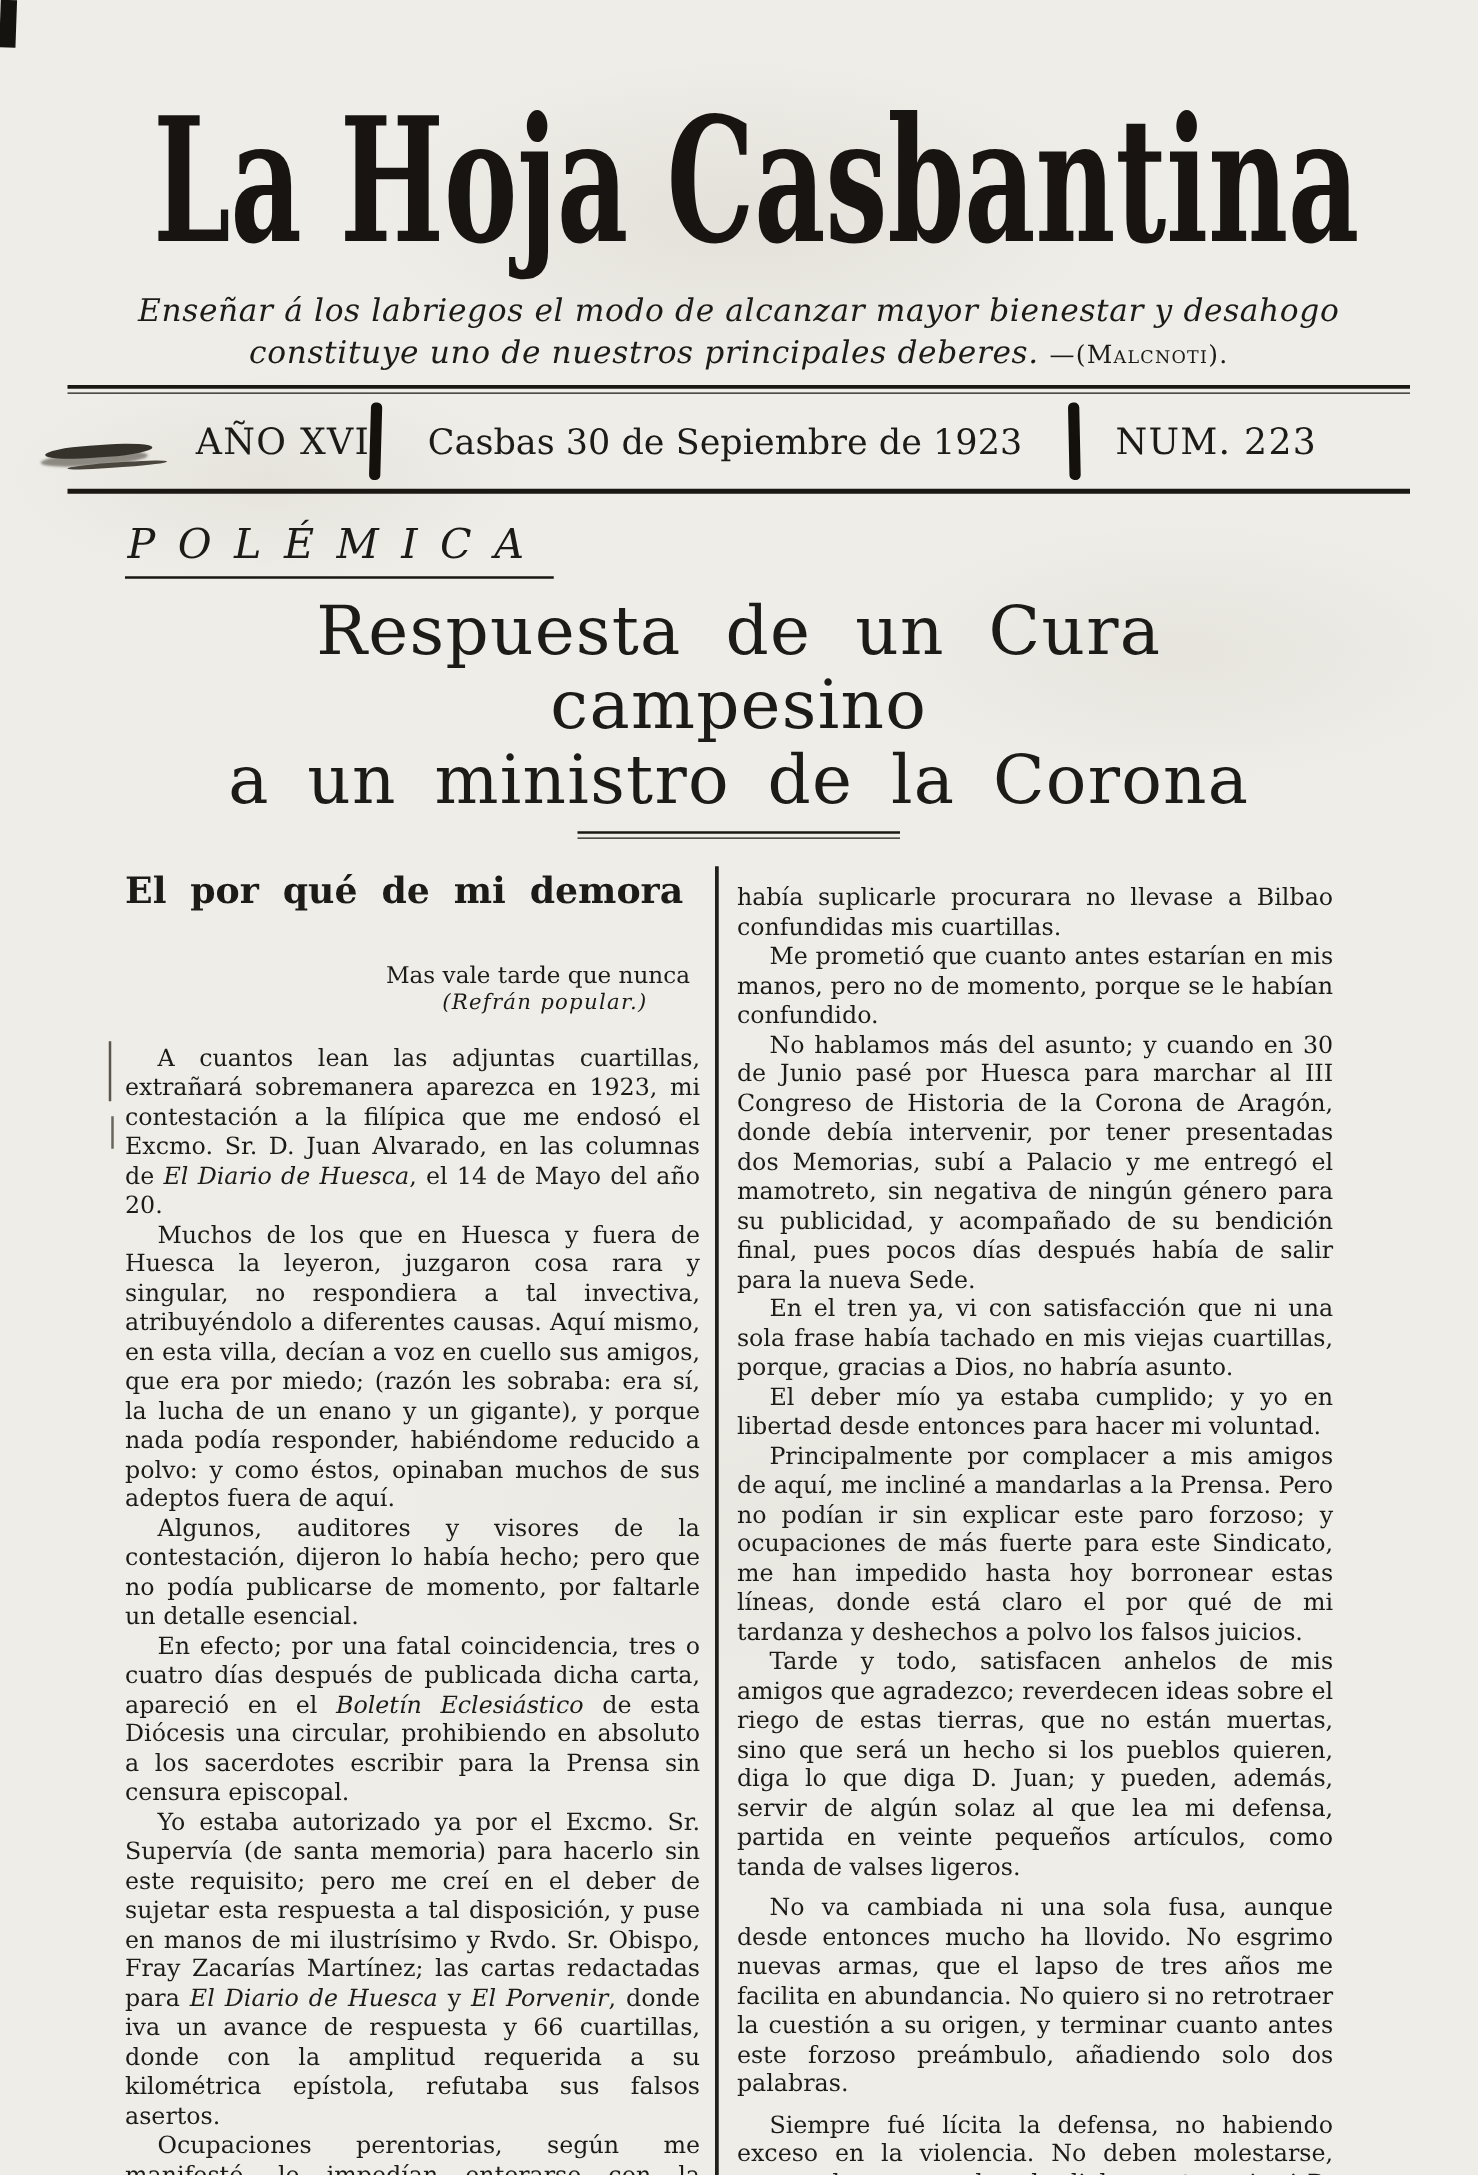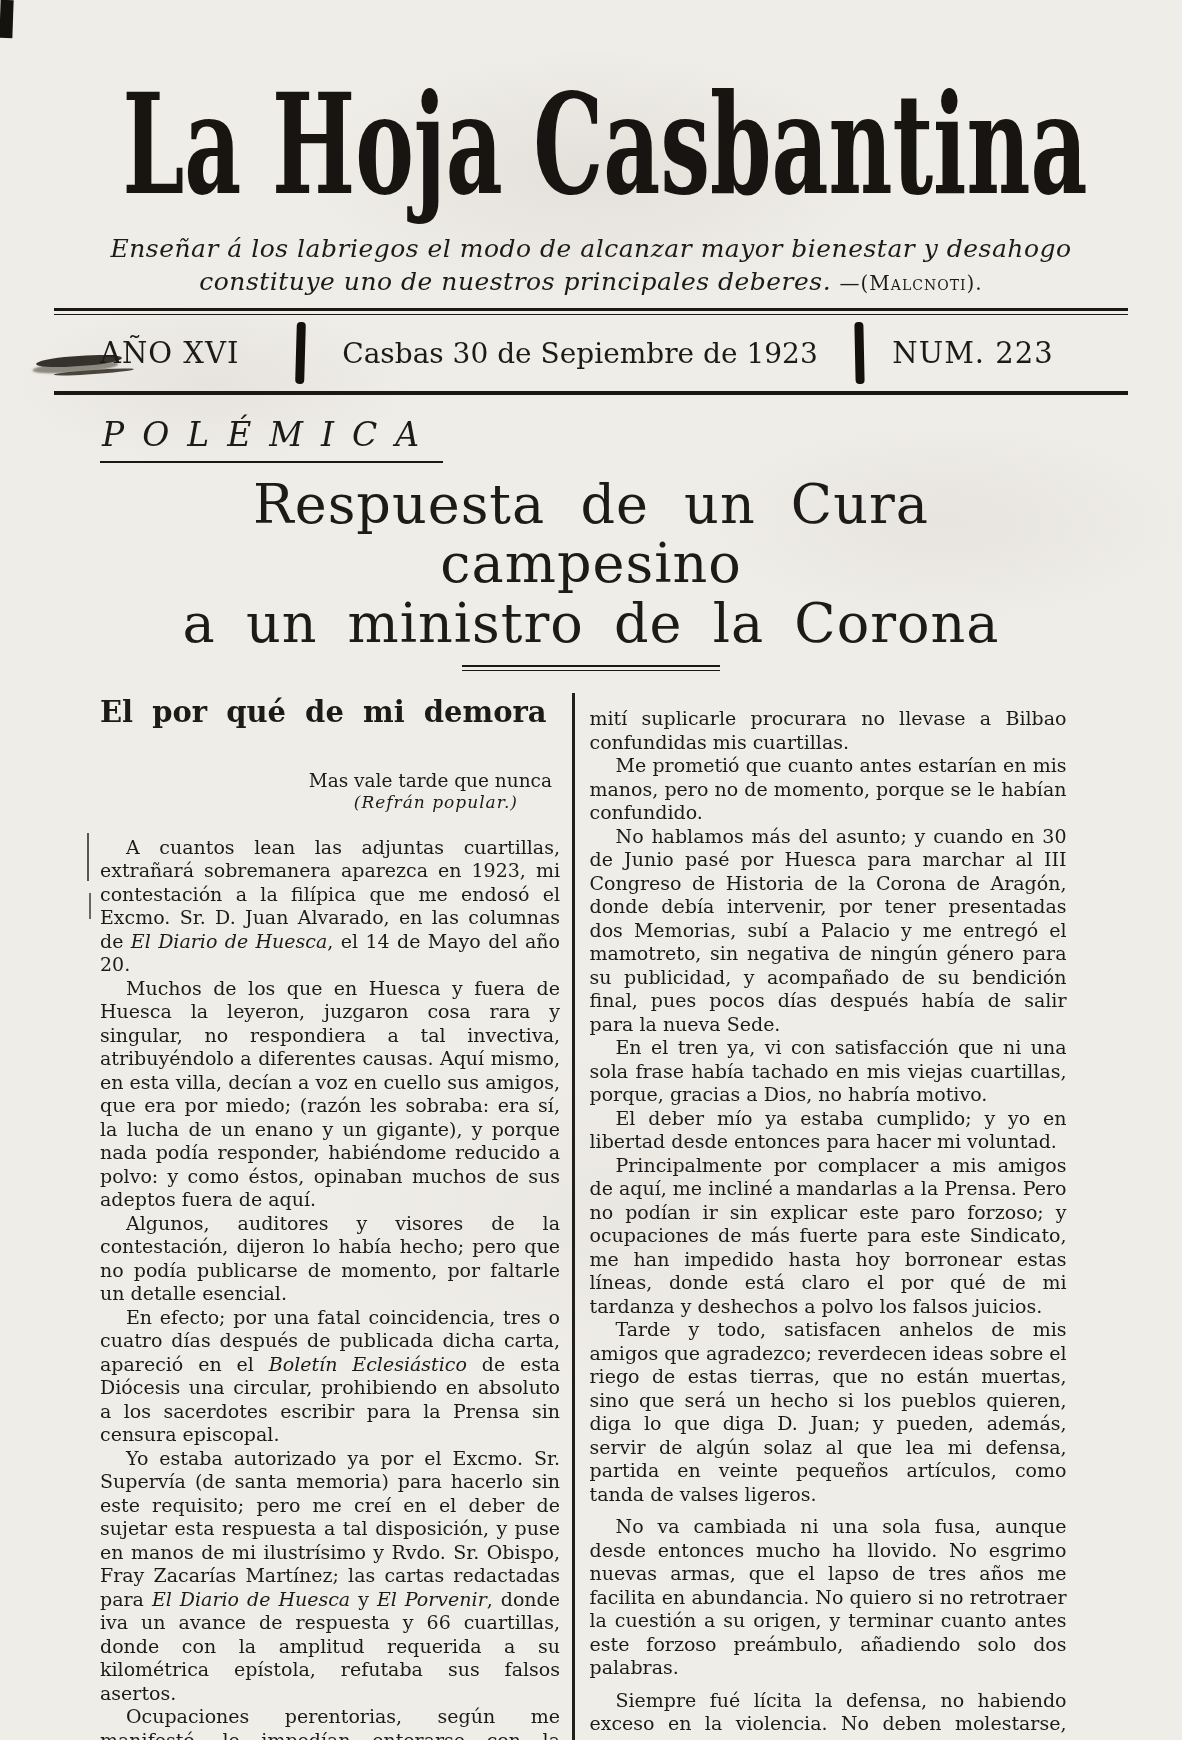--- a/index.html
+++ b/index.html
@@ -30,21 +30,21 @@
   
   .masthead{margin:72px auto 0;display:block;width:1010px;height:158px;}
   .masthead text{fill:#171411;font-family:"DejaVu Serif","Liberation Serif",serif;font-weight:bold;}
   .motto{text-align:center;font-style:italic;font-size:25px;line-height:1.32;margin-top:2px;letter-spacing:.5px;}
   .motto .attr{font-style:normal;font-variant:small-caps;font-size:20px;letter-spacing:1px;}
 
   
   .rule-double{margin:10px -46px 0;height:3px;border-top:3px solid #1b1814;border-bottom:1px solid #1b1814;}
   .rule-heavy{margin:0 -46px;border-top:4px solid #1b1814;}
   .dateline{display:flex;align-items:center;height:76px;}
-  .dl-year{width:196px;text-align:left;font-size:29px;letter-spacing:1px;}
+  .dl-year{width:196px;text-align:right;font-size:29px;letter-spacing:1px;}
   .dl-date{flex:1;text-align:center;font-size:28px;}
   .dl-num{width:218px;text-align:center;font-size:29px;letter-spacing:1px;}
   .bracket{width:9px;height:62px;background:#14110d;border-radius:4px;transform:rotate(1.6deg);}
   .bracket.b2{transform:rotate(-1.2deg);}
 
   
   .section-label{display:inline-block;margin-top:20px;font-style:italic;font-size:33px;letter-spacing:18px;padding:0 6px 7px 2px;border-bottom:2.5px solid #1b1814;}
   .headline{margin-top:12px;text-align:center;font-size:54px;line-height:1.1;}
   .headline .l1{word-spacing:17px;letter-spacing:1px;}
   .headline .l2{word-spacing:12px;letter-spacing:1px;}
@@ -126,24 +126,24 @@
         <p><span>Yo estaba autorizado ya por el Excmo. Sr. Supervía (de santa memoria) para hacerlo sin este requisito; pero me creí en el deber de sujetar esta respuesta a tal disposición, y puse en manos de mi ilustrísimo y Rvdo. Sr. Obispo, Fray Zacarías Martínez; las cartas redactadas para </span><i>El Diario de Huesca</i><span> y </span><i>El Porvenir</i><span>, donde iva un avance de respuesta y 66 cuartillas, donde con la amplitud requerida a su kilométrica epístola, refutaba sus falsos asertos.</span></p>
         <p>Ocupaciones perentorias, según me manifestó, le impedían enterarse con la rapidez deseada por mí, y allá en su Cámara quedaron mis papeles, en Junio de 1920.</p>
 
       </div>
     </div>
 
     <div class="col-divider"></div>
 
     <div class="col-right">
       <div class="bodytext">
-        <p class="noindent">mití suplicarle procurara no llevase a Bilbao confundidas mis cuartillas.</p>
+        <p class="noindent">había suplicarle procurara no llevase a Bilbao confundidas mis cuartillas.</p>
         <p>Me prometió que cuanto antes estarían en mis manos, pero no de momento, porque se le habían confundido.</p>
         <p>No hablamos más del asunto; y cuando en 30 de Junio pasé por Huesca para marchar al III Congreso de Historia de la Corona de Aragón, donde debía intervenir, por tener presentadas dos Memorias, subí a Palacio y me entregó el mamotreto, sin negativa de ningún género para su publicidad, y acompañado de su bendición final, pues pocos días después había de salir para la nueva Sede.</p>
-        <p>En el tren ya, vi con satisfacción que ni una sola frase había tachado en mis viejas cuartillas, porque, gracias a Dios, no habría motivo.</p>
+        <p>En el tren ya, vi con satisfacción que ni una sola frase había tachado en mis viejas cuartillas, porque, gracias a Dios, no habría asunto.</p>
         <p>El deber mío ya estaba cumplido; y yo en libertad desde entonces para hacer mi voluntad.</p>
         <p>Principalmente por complacer a mis amigos de aquí, me incliné a mandarlas a la Prensa. Pero no podían ir sin explicar este paro forzoso; y ocupaciones de más fuerte para este Sindicato, me han impedido hasta hoy borronear estas líneas, donde está claro el por qué de mi tardanza y deshechos a polvo los falsos juicios.</p>
         <p>Tarde y todo, satisfacen anhelos de mis amigos que agradezco; reverdecen ideas sobre el riego de estas tierras, que no están muertas, sino que será un hecho si los pueblos quieren, diga lo que diga D. Juan; y pueden, además, servir de algún solaz al que lea mi defensa, partida en veinte pequeños artículos, como tanda de valses ligeros.</p>
         <p class="gap">No va cambiada ni una sola fusa, aunque desde entonces mucho ha llovido. No esgrimo nuevas armas, que el lapso de tres años me facilita en abundancia. No quiero si no retrotraer la cuestión a su origen, y terminar cuanto antes este forzoso preámbulo, añadiendo solo dos palabras.</p>
         <p class="gap">Siempre fué lícita la defensa, no habiendo exceso en la violencia. No deben molestarse, porque hoy responda a lo dicho contra mi, ni D. Juan ni sus amigos; pues el que usa un derecho a nadie ofende, y no es mi intento molestarles, sino que las cosas vuelvan a su lugar y puedan apreciarse por</p>
       </div>
     </div>
 
   </div>
 </div>

